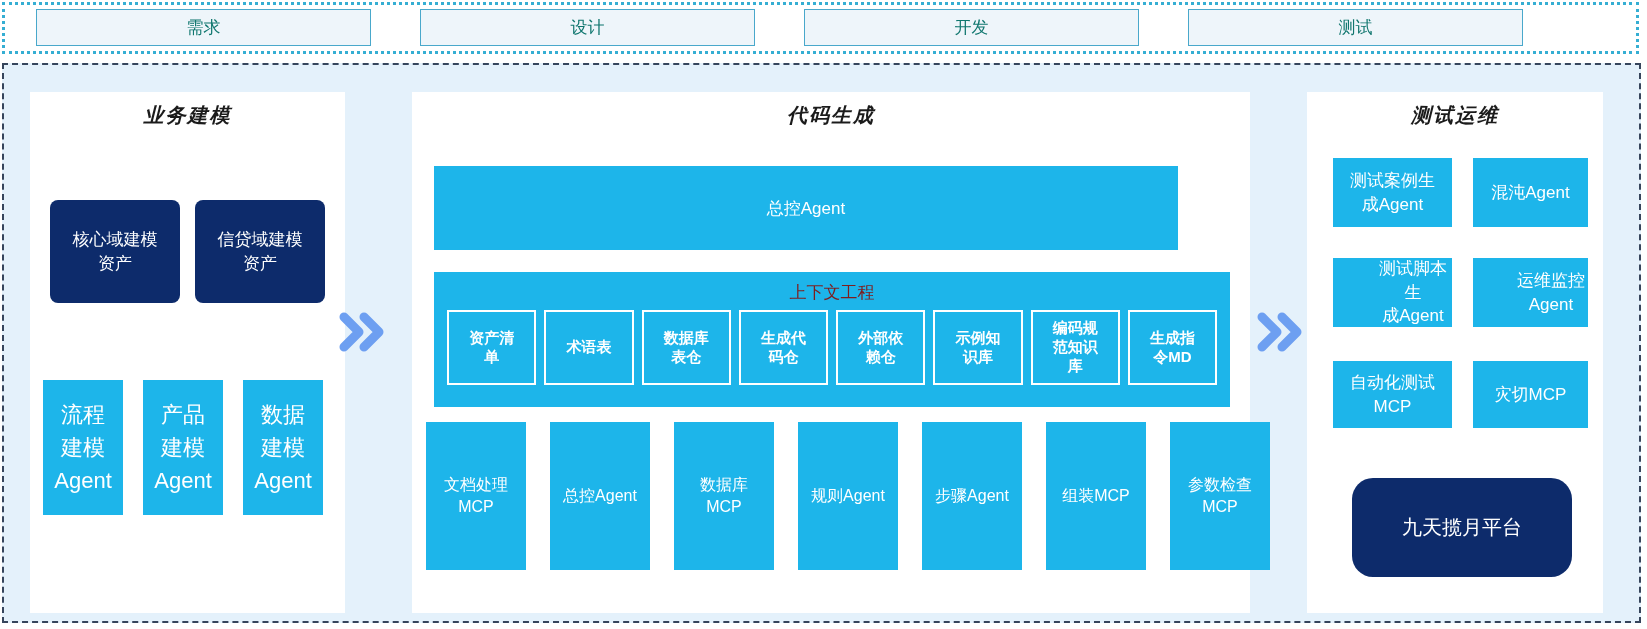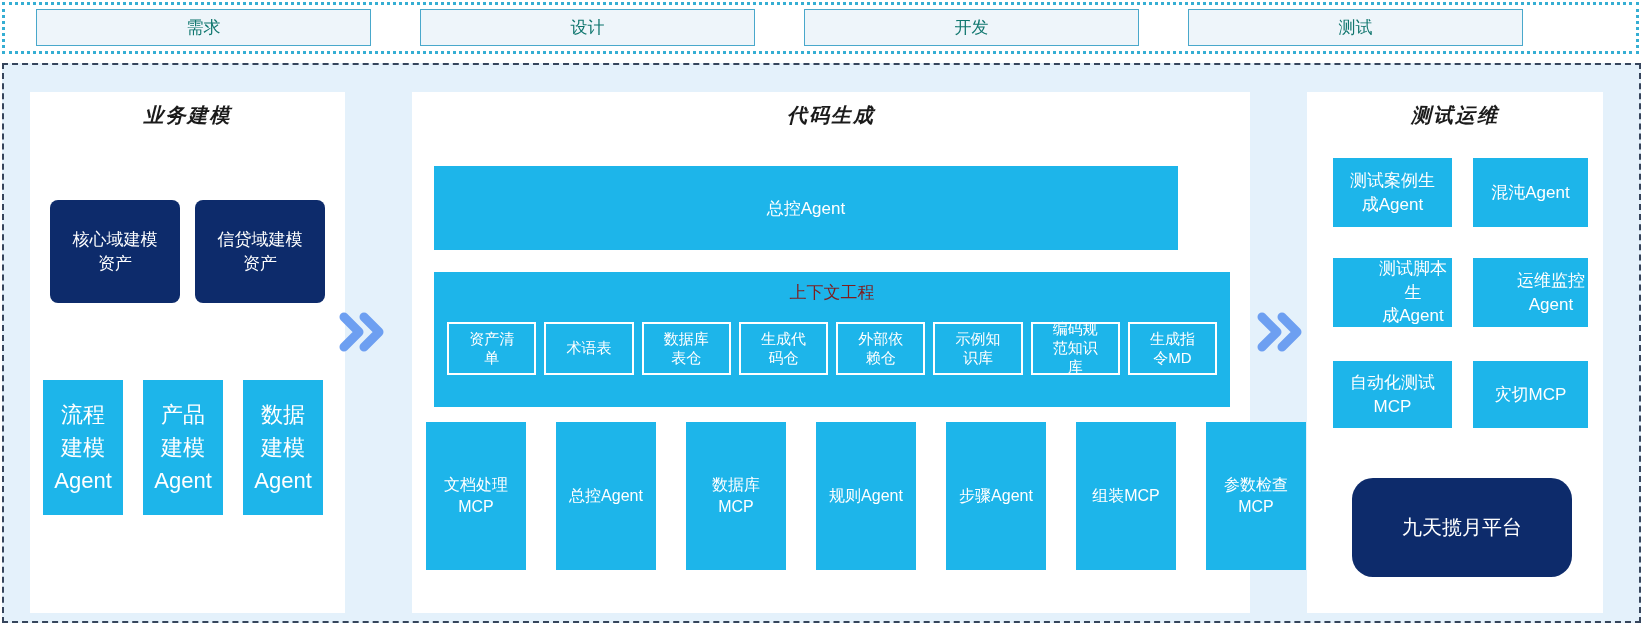--- a/index.html
+++ b/index.html
@@ -37,27 +37,27 @@
   .navy{background:#0d2b6b;border-radius:8px;}
   
   .panel-left{left:30px;width:315px;}
   .asset-box{width:130px;height:103px;top:108px;font-size:17px;line-height:1.4;}
   .agent-box{width:80px;height:135px;top:288px;font-size:22px;line-height:1.5;}
   
   .panel-mid{left:412px;width:838px;}
   .master-bar{left:22px;top:74px;width:744px;height:84px;font-size:17px;}
   .context-box{position:absolute;left:22px;top:180px;width:796px;height:135px;background:#1db5ea;box-sizing:border-box;}
   .context-title{position:absolute;top:9px;left:0;width:100%;text-align:center;color:#7f1d1d;font-size:17px;}
-  .context-items{position:absolute;left:13px;top:50px;width:770px;height:53px;display:flex;gap:8px;}
+  .context-items{position:absolute;left:13px;top:38px;width:770px;height:75px;display:flex;gap:8px;font-weight:bold;}
   .context-item{
     flex:1 1 0;border:2px solid #fff;color:#fff;font-size:15px;line-height:1.25;
     display:flex;align-items:center;justify-content:center;text-align:center;
     white-space:pre-line;box-sizing:border-box;
   }
-  .tool-row{position:absolute;left:14px;top:330px;width:810px;height:148px;display:flex;gap:30px;}
+  .tool-row{position:absolute;left:14px;top:330px;width:810px;height:148px;display:flex;gap:24px;}
   .tool-box{
     flex:0 0 100px;background:#1db5ea;color:#fff;font-size:16px;line-height:1.4;
     display:flex;align-items:center;justify-content:center;text-align:center;
     white-space:pre-line;box-sizing:border-box;
   }
   
   .panel-right{left:1307px;width:296px;}
   .rp-box{font-size:17px;line-height:1.4;}
   .rp-c1{left:26px;width:119px;}
   .rp-c2{left:166px;width:115px;}

